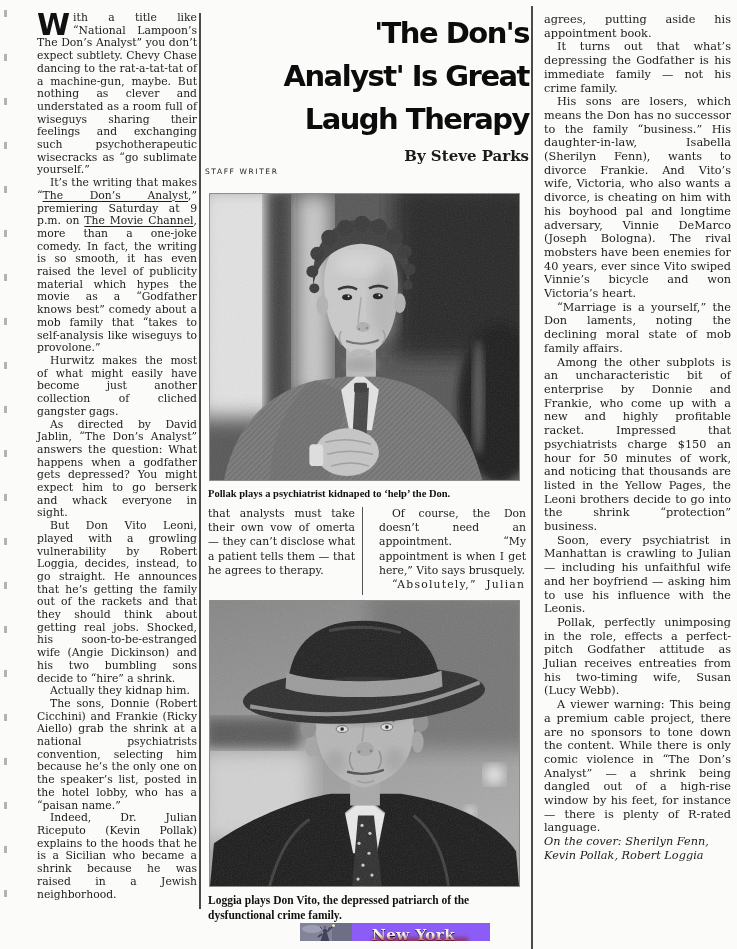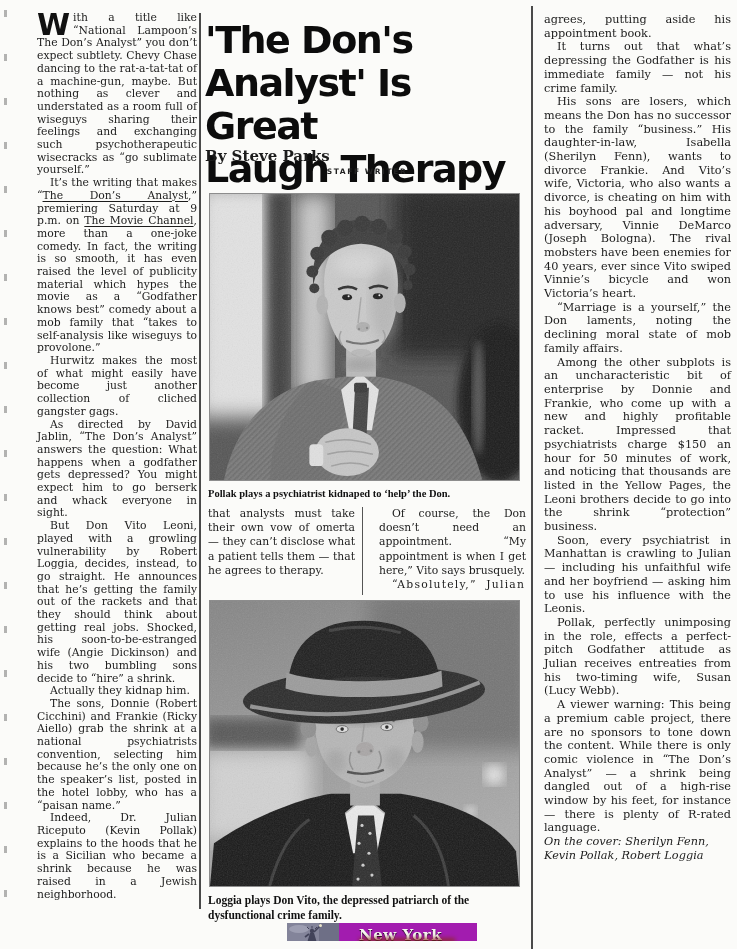--- a/index.html
+++ b/index.html
@@ -23,47 +23,47 @@
   .col-left{position:absolute;left:37px;top:12px;width:160px;font-size:10.8px;line-height:12.7px;}
   .col-right{position:absolute;left:544px;top:13px;width:187px;font-size:11.3px;line-height:13.7px;}
   .ind{text-indent:13px;}
   .ul{text-decoration:underline;text-underline-offset:2px;}
   .dropcap{float:left;font-family:"DejaVu Sans","Liberation Sans",sans-serif;
     font-weight:bold;font-size:30px;line-height:24px;padding:1px 3px 0 0;color:#111;}
   .italic{font-style:italic;}
   .spread{letter-spacing:1.2px;word-spacing:5px;}
 
   
-  .headline{position:absolute;left:205px;top:19px;width:324px;text-align:left;
+  .headline{position:absolute;left:205px;top:12px;width:324px;text-align:right;
     font-family:"DejaVu Sans","Liberation Sans",sans-serif;font-weight:bold;
-    font-size:38px;line-height:43px;letter-spacing:-1.5px;color:#0c0c0c;}
-  .byline{position:absolute;left:205px;top:147px;width:324px;text-align:left;
+    font-size:29px;line-height:43px;letter-spacing:-1.5px;color:#0c0c0c;}
+  .byline{position:absolute;left:205px;top:147px;width:324px;text-align:right;
     font-weight:bold;font-size:15px;}
-  .staff{position:absolute;left:205px;top:167px;width:324px;text-align:center;
-    font-family:"DejaVu Sans","Liberation Sans",sans-serif;font-weight:bold;
+  .staff{position:absolute;left:205px;top:167px;width:324px;text-align:left;
+    font-family:"DejaVu Sans","Liberation Sans",sans-serif;font-weight:normal;
     font-size:7.5px;letter-spacing:1.6px;color:#222;}
 
   .photo{position:absolute;left:209px;width:311px;border:1px solid #8d8d8d;
     background:#777;overflow:hidden;}
   #photo1{top:193px;height:288px;}
   #photo2{top:600px;height:287px;}
   .photo svg{display:block;width:100%;height:100%;}
 
   .caption{position:absolute;left:208px;width:320px;
     font-family:Liberation Serif, serif;font-weight:bold;color:#111;}
   #caption1{top:487px;font-size:10.5px;line-height:13px;}
   #caption2{top:893px;font-size:11.5px;line-height:14.5px;}
 
   .midcols{position:absolute;left:208px;top:507px;width:318px;display:flex;gap:24px;}
   .midcol{width:152px;font-size:10.8px;line-height:14.2px;}
   .midcol p{margin:0;text-align:justify;}
 
   
-  .banner{position:absolute;left:287px;top:923px;width:190px;height:18px;
-    background:#a21caf;overflow:hidden;}
+  .banner{position:absolute;left:300px;top:923px;width:190px;height:18px;
+    background:#8b5cf6;overflow:hidden;}
   .banner svg{position:absolute;left:0;top:0;}
   .banner-text{position:absolute;left:72px;top:3px;
     font-family:"DejaVu Serif","Liberation Serif",serif;font-weight:bold;
     font-size:15px;color:#f6f6ef;letter-spacing:.5px;text-shadow:0 1px 1px #000;}
   .banner-red{position:absolute;left:72px;bottom:-2px;width:96px;height:5px;
     background:#8e2a2a;filter:blur(2px);opacity:.85;}
 </style>
 </head>
 <body>
 

